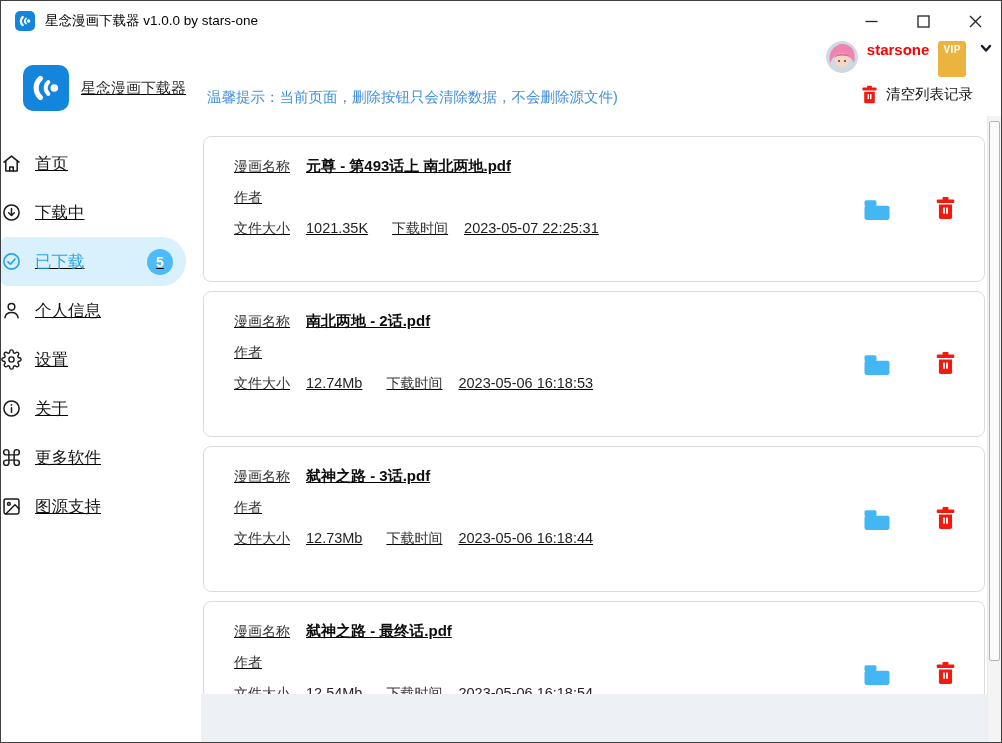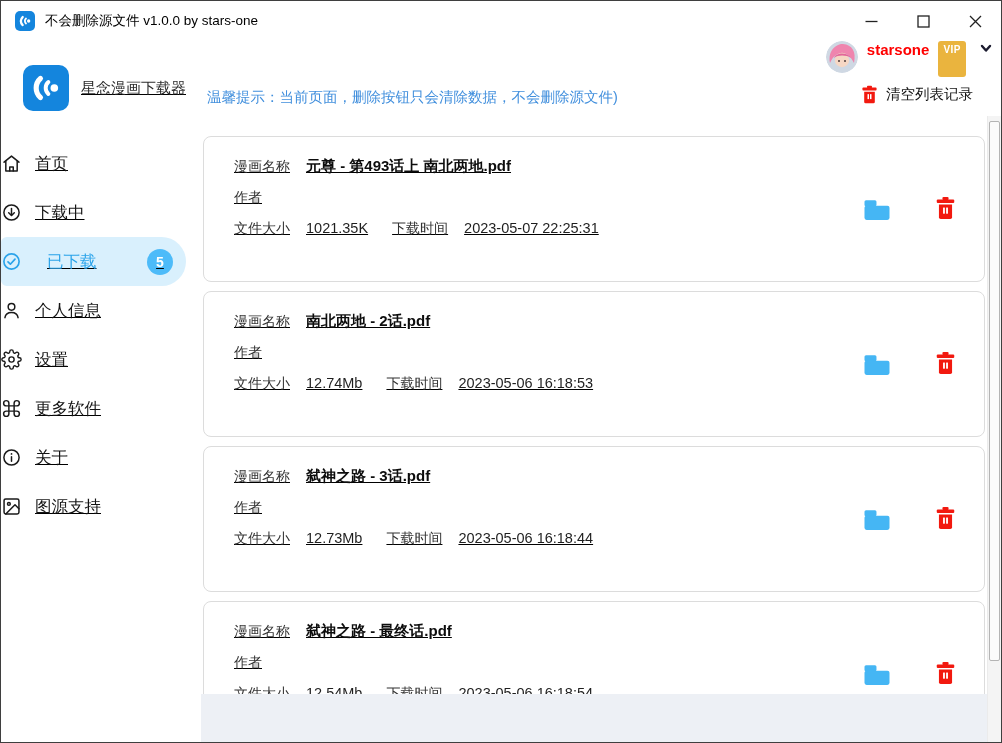--- a/index.html
+++ b/index.html
@@ -26,21 +26,21 @@
   .chev { margin-left:4px; display:flex; }
 
   
   .sidebar { position:absolute; top:40px; left:0; width:200px; bottom:0; background:#fff;text-decoration:underline; }
   .brand { display:flex; align-items:center; margin:24px 0 0 22px; }
   .brand-logo { width:46px; height:46px; border-radius:10px; background:#1485dd; display:flex; align-items:center; justify-content:center; flex-shrink:0; }
   .brand-name { margin-left:12px; font-size:15px; color:#2b2b2b; }
   .menu { margin-top:28px; }
   .menu-item { height:49px; display:flex; align-items:center; font-size:16.5px; color:#141414; cursor:pointer; position:relative; }
   .menu-item .mi-icon { display:flex; margin-right:13px; color:#1a1a1a; }
-  .menu-item.active { background:#d9f0fd; border-radius:6px 26px 26px 6px; margin-right:15px; color:#2aa3ea;gap:12px; }
+  .menu-item.active { background:#d9f0fd; border-radius:6px 26px 26px 6px; margin-right:15px; color:#2aa3ea; }
   .menu-item.active .mi-icon { color:#2aa3ea; }
   .badge { margin-left:auto; margin-right:13px; min-width:26px; height:26px; border-radius:50%; background:#4dbbf9; color:#fff; font-size:14px; font-weight:bold; display:flex; align-items:center; justify-content:center; }
 
   
   .main { position:absolute; left:200px; top:40px; right:0; bottom:0; }
   .hint { position:absolute; left:6px; top:47px; font-size:14.5px; color:#418fdd; }
   .clear-btn { position:absolute; right:22px; top:43px; display:flex; align-items:center; gap:8px; font-size:14.5px; color:#121212; cursor:pointer; background:none; border:none; }
 
   .scroll { position:absolute; left:2px; top:95px; right:16px; bottom:48px; overflow:hidden;text-decoration:underline; }
   .card { height:146px; border:1px solid #dcdcdc; border-radius:8px; margin-bottom:9px; position:relative; padding:20px 0 0 30px; background:#fff; }
@@ -64,21 +64,21 @@
 <div class="window">
 
   <div class="titlebar">
     <span class="app-icon">
       <svg width="16" height="16" viewBox="0 0 48 48">
         <path d="M17 12 A 16 16 0 0 0 17 36" stroke="#fff" stroke-width="7" fill="none" stroke-linecap="round"></path>
         <path d="M27 16.5 A 10 10 0 0 0 27 31.5" stroke="#fff" stroke-width="5.5" fill="none" stroke-linecap="round"></path>
         <circle cx="35" cy="24" r="5" fill="#fff"></circle>
       </svg>
     </span>
-    <span class="title">不会删除源文件 v1.0.0 by stars-one</span>
+    <span class="title">星念漫画下载器 v1.0.0 by stars-one</span>
     <div class="win-controls">
       <button class="win-btn">
         <svg width="13" height="13" viewBox="0 0 13 13">
             <line x1="0.5" y1="6.5" x2="12.5" y2="6.5" stroke="#222" stroke-width="1.3"></line>
           </svg>
       </button>
       <button class="win-btn">
         <svg width="13" height="13" viewBox="0 0 13 13">
             <rect x="1" y="1" width="11" height="11" fill="none" stroke="#222" stroke-width="1.3"></rect>
           </svg>
@@ -173,35 +173,35 @@
             <circle cx="12" cy="12" r="3"></circle>
             <path d="M19.4 15a1.65 1.65 0 0 0 .33 1.82l.06.06a2 2 0 0 1 0 2.83 2 2 0 0 1-2.83 0l-.06-.06a1.65 1.65 0 0 0-1.82-.33 1.65 1.65 0 0 0-1 1.51V21a2 2 0 0 1-2 2 2 2 0 0 1-2-2v-.09A1.65 1.65 0 0 0 9 19.4a1.65 1.65 0 0 0-1.82.33l-.06.06a2 2 0 0 1-2.83 0 2 2 0 0 1 0-2.83l.06-.06a1.65 1.65 0 0 0 .33-1.82 1.65 1.65 0 0 0-1.51-1H3a2 2 0 0 1-2-2 2 2 0 0 1 2-2h.09A1.65 1.65 0 0 0 4.6 9a1.65 1.65 0 0 0-.33-1.82l-.06-.06a2 2 0 0 1 0-2.83 2 2 0 0 1 2.83 0l.06.06a1.65 1.65 0 0 0 1.82.33H9a1.65 1.65 0 0 0 1-1.51V3a2 2 0 0 1 2-2 2 2 0 0 1 2 2v.09a1.65 1.65 0 0 0 1 1.51 1.65 1.65 0 0 0 1.82-.33l.06-.06a2 2 0 0 1 2.83 0 2 2 0 0 1 0 2.83l-.06.06a1.65 1.65 0 0 0-.33 1.82V9a1.65 1.65 0 0 0 1.51 1H21a2 2 0 0 1 2 2 2 2 0 0 1-2 2h-.09a1.65 1.65 0 0 0-1.51 1z"></path>
           </svg>
         </span>
         <span>设置</span>
       </div>
 
       <div class="menu-item">
         <span class="mi-icon">
           <svg width="21" height="21" viewBox="0 0 24 24" fill="none" stroke="currentColor" stroke-width="1.7" stroke-linecap="round" stroke-linejoin="round">
-            <path d="M18 3a3 3 0 0 0-3 3v12a3 3 0 0 0 3 3 3 3 0 0 0 3-3 3 3 0 0 0-3-3H6a3 3 0 0 0-3 3 3 3 0 0 0 3 3 3 3 0 0 0 3-3V6a3 3 0 0 0-3-3 3 3 0 0 0-3 3 3 3 0 0 0 3 3h12a3 3 0 0 0 3-3 3 3 0 0 0-3-3z"></path>
-          </svg>
-        </span>
-        <span>更多软件</span>
-      </div>
-
-      <div class="menu-item">
-        <span class="mi-icon">
-          <svg width="21" height="21" viewBox="0 0 24 24" fill="none" stroke="currentColor" stroke-width="1.7" stroke-linecap="round" stroke-linejoin="round">
             <circle cx="12" cy="12" r="8.7"></circle>
               <path d="M12 11.2 v5"></path>
               <circle cx="12" cy="7.9" r="1" fill="currentColor" stroke="none"></circle>
           </svg>
         </span>
         <span>关于</span>
+      </div>
+
+      <div class="menu-item">
+        <span class="mi-icon">
+          <svg width="21" height="21" viewBox="0 0 24 24" fill="none" stroke="currentColor" stroke-width="1.7" stroke-linecap="round" stroke-linejoin="round">
+            <path d="M18 3a3 3 0 0 0-3 3v12a3 3 0 0 0 3 3 3 3 0 0 0 3-3 3 3 0 0 0-3-3H6a3 3 0 0 0-3 3 3 3 0 0 0 3 3 3 3 0 0 0 3-3V6a3 3 0 0 0-3-3 3 3 0 0 0-3 3 3 3 0 0 0 3 3h12a3 3 0 0 0 3-3 3 3 0 0 0-3-3z"></path>
+          </svg>
+        </span>
+        <span>更多软件</span>
       </div>
 
       <div class="menu-item">
         <span class="mi-icon">
           <svg width="21" height="21" viewBox="0 0 24 24" fill="none" stroke="currentColor" stroke-width="1.7" stroke-linecap="round" stroke-linejoin="round">
             <rect x="3.5" y="3.5" width="17" height="17" rx="2"></rect>
               <circle cx="9" cy="9" r="1.6"></circle>
               <path d="M20.5 14.5 L16 10 L5.5 20.5"></path>
           </svg>
         </span>

